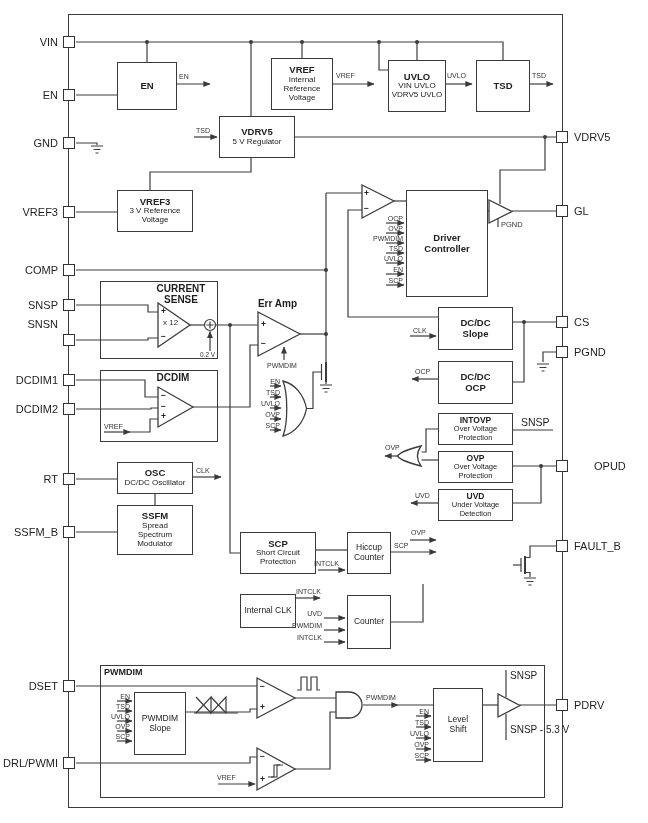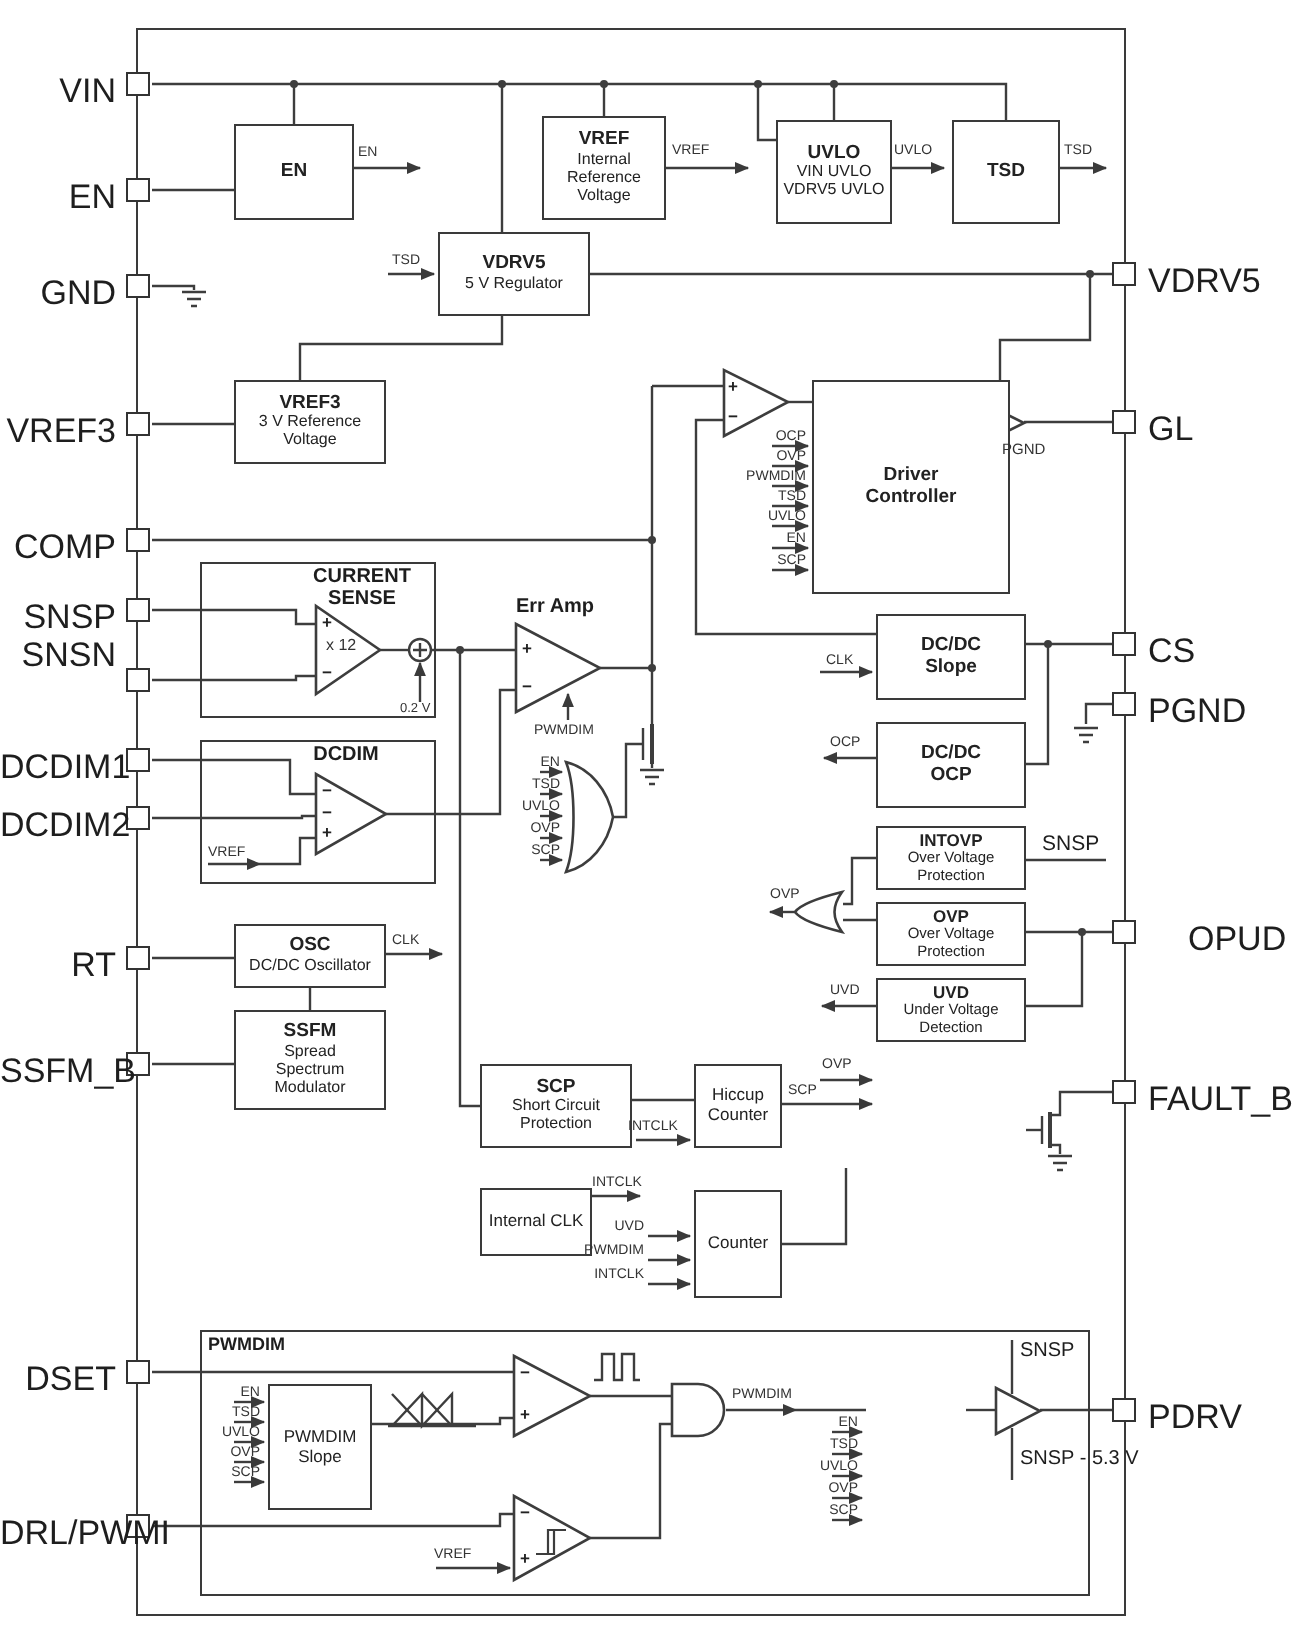--- a/index.html
+++ b/index.html
@@ -9,21 +9,21 @@
   .outer{position:absolute;border:1.6px solid #3a3a3a;box-sizing:border-box;z-index:0;}
   .box{position:absolute;border:1.8px solid #3a3a3a;box-sizing:border-box;z-index:2;background:transparent;}
   .blk{position:absolute;border:1.4px solid #3a3a3a;background:#fff;box-sizing:border-box;
        display:flex;flex-direction:column;align-items:center;justify-content:center;
        text-align:center;z-index:2;line-height:1.12;}
   .bt{font-weight:700;font-size:9.5px;}
   .bs{font-size:8px;}
   .bsub .bs{font-weight:700;font-size:9.5px;}
   .pin{position:absolute;width:12px;height:12px;border:1.4px solid #333;background:#fff;
        box-sizing:border-box;z-index:3;}
-  .pl{position:absolute;font-size:17px;line-height:1;white-space:nowrap;z-index:3;color:#1e1e1e;}
+  .pl{position:absolute;font-size:11px;line-height:1;white-space:nowrap;z-index:3;color:#1e1e1e;}
   .plr{text-align:right;width:58px;left:0;}
   .sl{position:absolute;font-size:7px;line-height:1;white-space:nowrap;z-index:3;color:#333;}
   .slr{text-align:right;}
   .sign{position:absolute;font-size:8.5px;font-weight:700;line-height:1;z-index:3;color:#222;}
   .boxtitle{position:absolute;font-weight:700;font-size:10px;line-height:1.1;text-align:center;z-index:3;color:#1e1e1e;}
 </style>
 </head>
 <body>
 
 <div id="canvas">
@@ -242,21 +242,21 @@
     <span class="bt">TSD</span>
     </div>
   <div class="blk" style="left:219px;top:116px;width:76px;height:42px;">
     <span class="bt">VDRV5</span>
     <span class="bs">5 V Regulator</span>
     </div>
   <div class="blk" style="left:117px;top:190px;width:76px;height:42px;">
     <span class="bt">VREF3</span>
     <span class="bs">3 V Reference Voltage</span>
     </div>
-  <div class="blk" style="left:406px;top:190px;width:99px;height:107px;">
+  <div class="blk" style="left:406px;top:190px;width:82px;height:107px;">
     <span class="bt" style="width:52px;">Driver Controller</span>
     </div>
   <div class="blk bsub" style="left:438px;top:307px;width:75px;height:43px;">
     <span class="bt">DC/DC</span>
     <span class="bs">Slope</span>
     </div>
   <div class="blk bsub" style="left:438px;top:361px;width:75px;height:43px;">
     <span class="bt">DC/DC</span>
     <span class="bs">OCP</span>
     </div>
@@ -290,20 +290,24 @@
     </div>
   <div class="blk" style="left:240px;top:594px;width:56px;height:34px;">
     <span class="bs" style="font-size:8.5px;">Internal CLK</span>
     </div>
   <div class="blk" style="left:347px;top:595px;width:44px;height:54px;">
     <span class="bs" style="font-size:8.5px;">Counter</span>
     </div>
   <div class="blk" style="left:134px;top:692px;width:52px;height:63px;">
     <span class="bs" style="font-size:8.5px;">PWMDIM</span>
     <span class="bs" style="font-size:8.5px;">Slope</span>
+    </div>
+  <div class="blk" style="left:433px;top:688px;width:50px;height:74px;">
+    <span class="bs" style="font-size:8.5px;">Level</span>
+    <span class="bs" style="font-size:8.5px;">Shift</span>
     </div>
 
   <div class="pin" style="left:63px;top:36px;"></div>
   <div class="pin" style="left:63px;top:89px;"></div>
   <div class="pin" style="left:63px;top:137px;"></div>
   <div class="pin" style="left:63px;top:206px;"></div>
   <div class="pin" style="left:63px;top:264px;"></div>
   <div class="pin" style="left:63px;top:299px;"></div>
   <div class="pin" style="left:63px;top:334px;"></div>
   <div class="pin" style="left:63px;top:374px;"></div>

